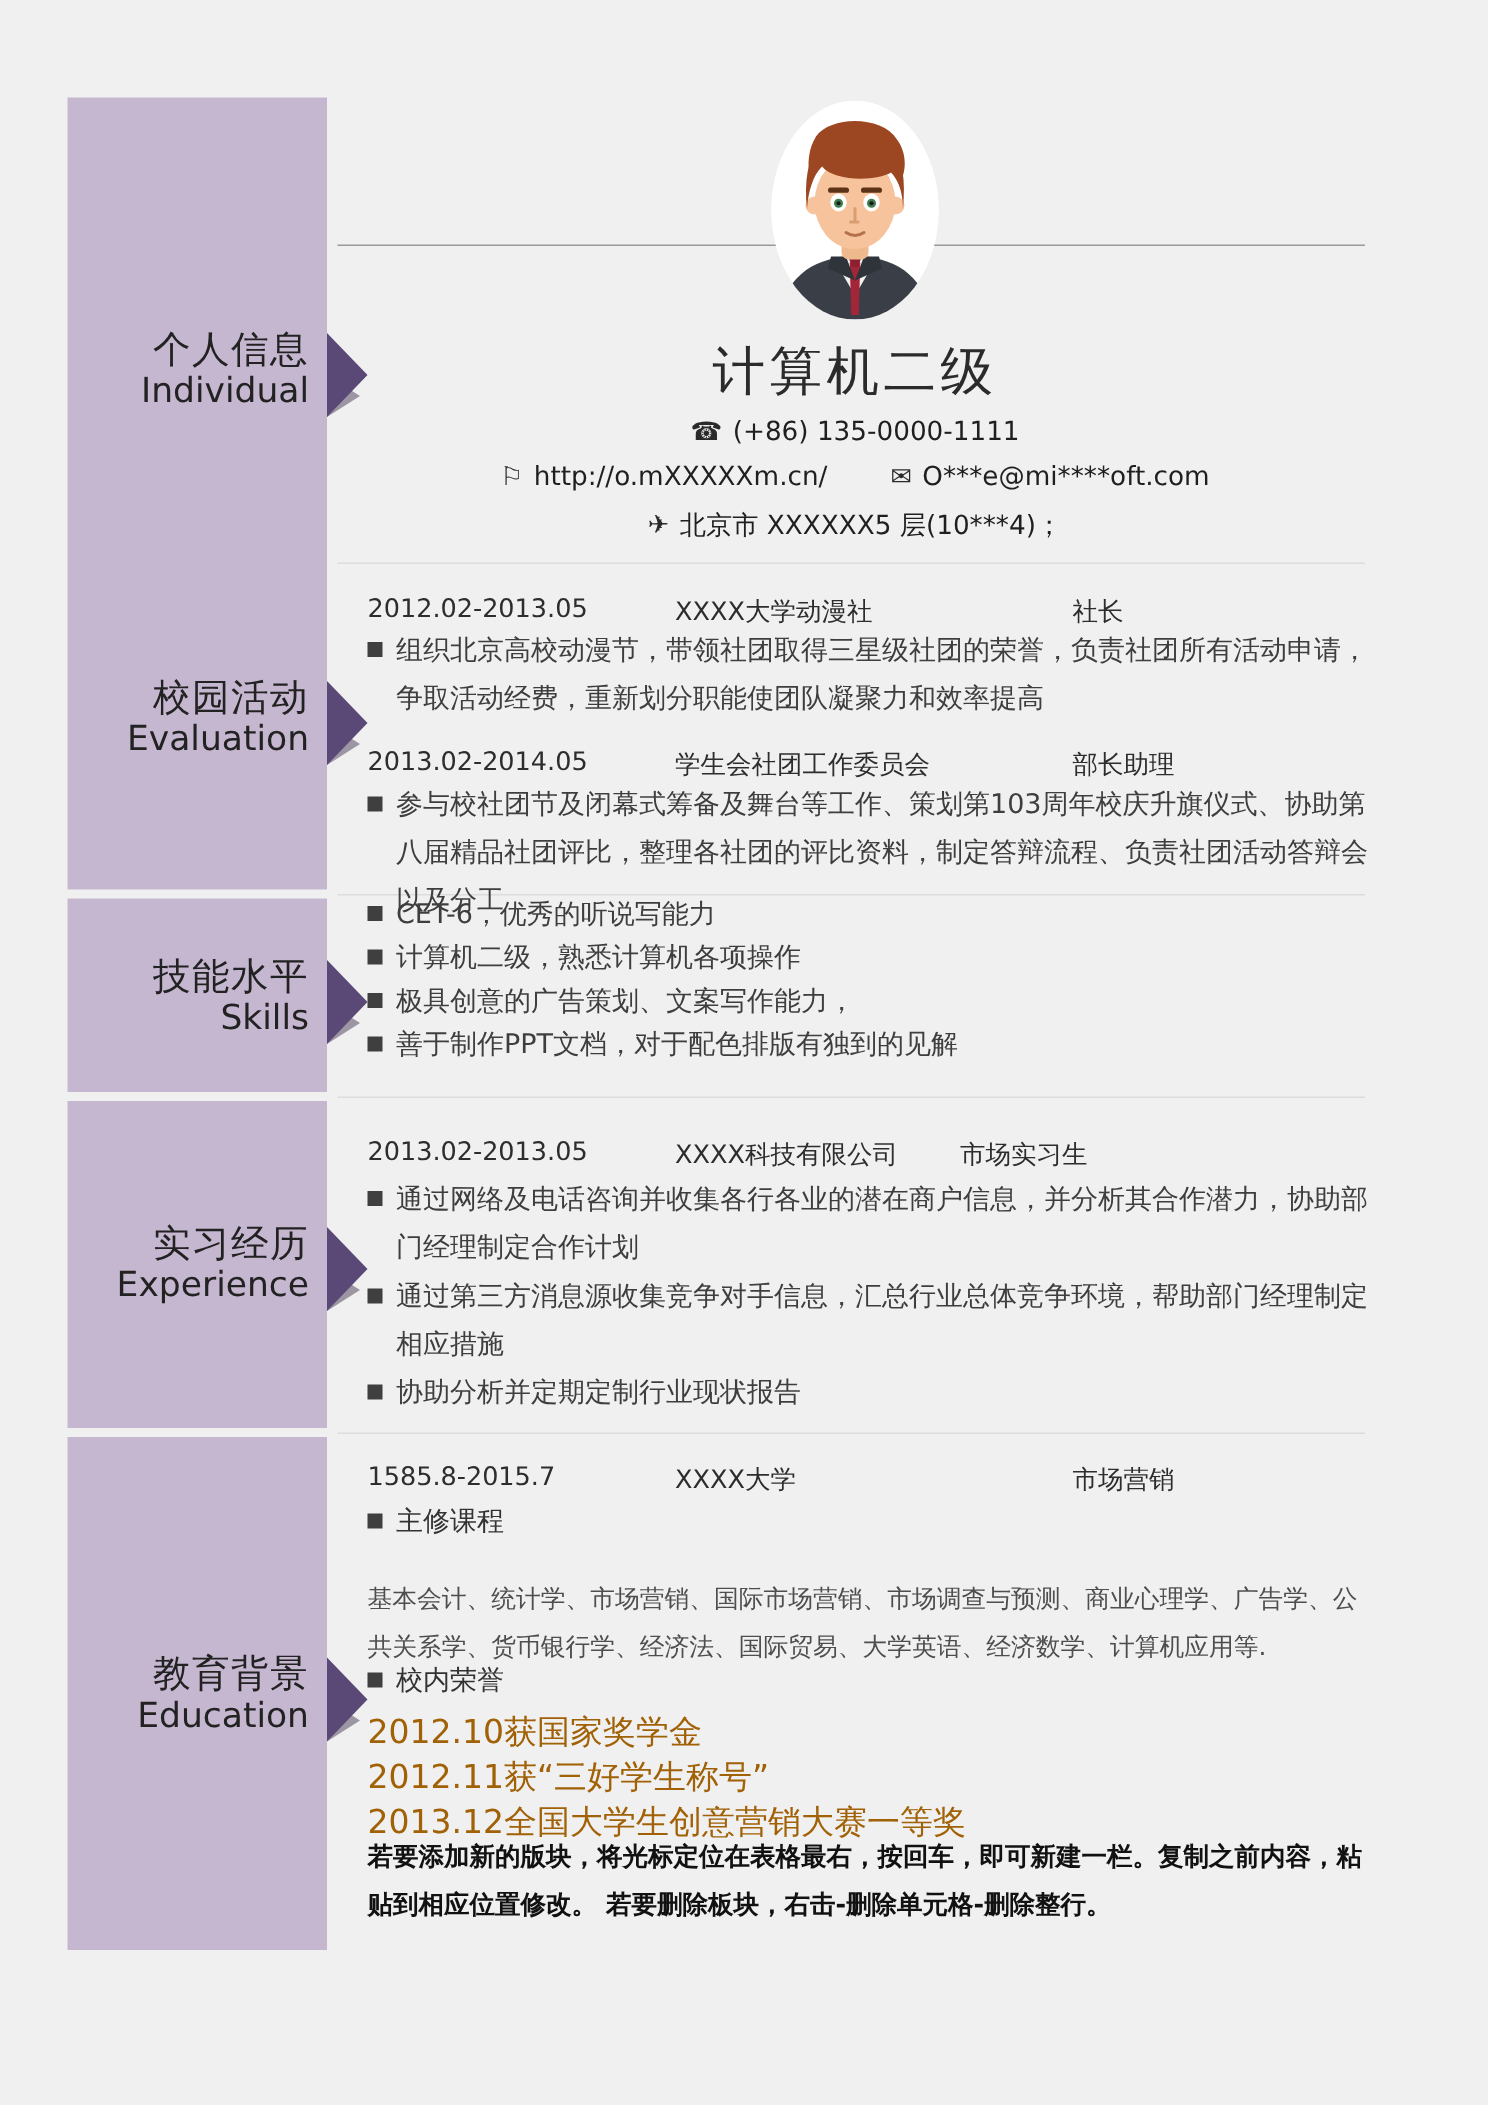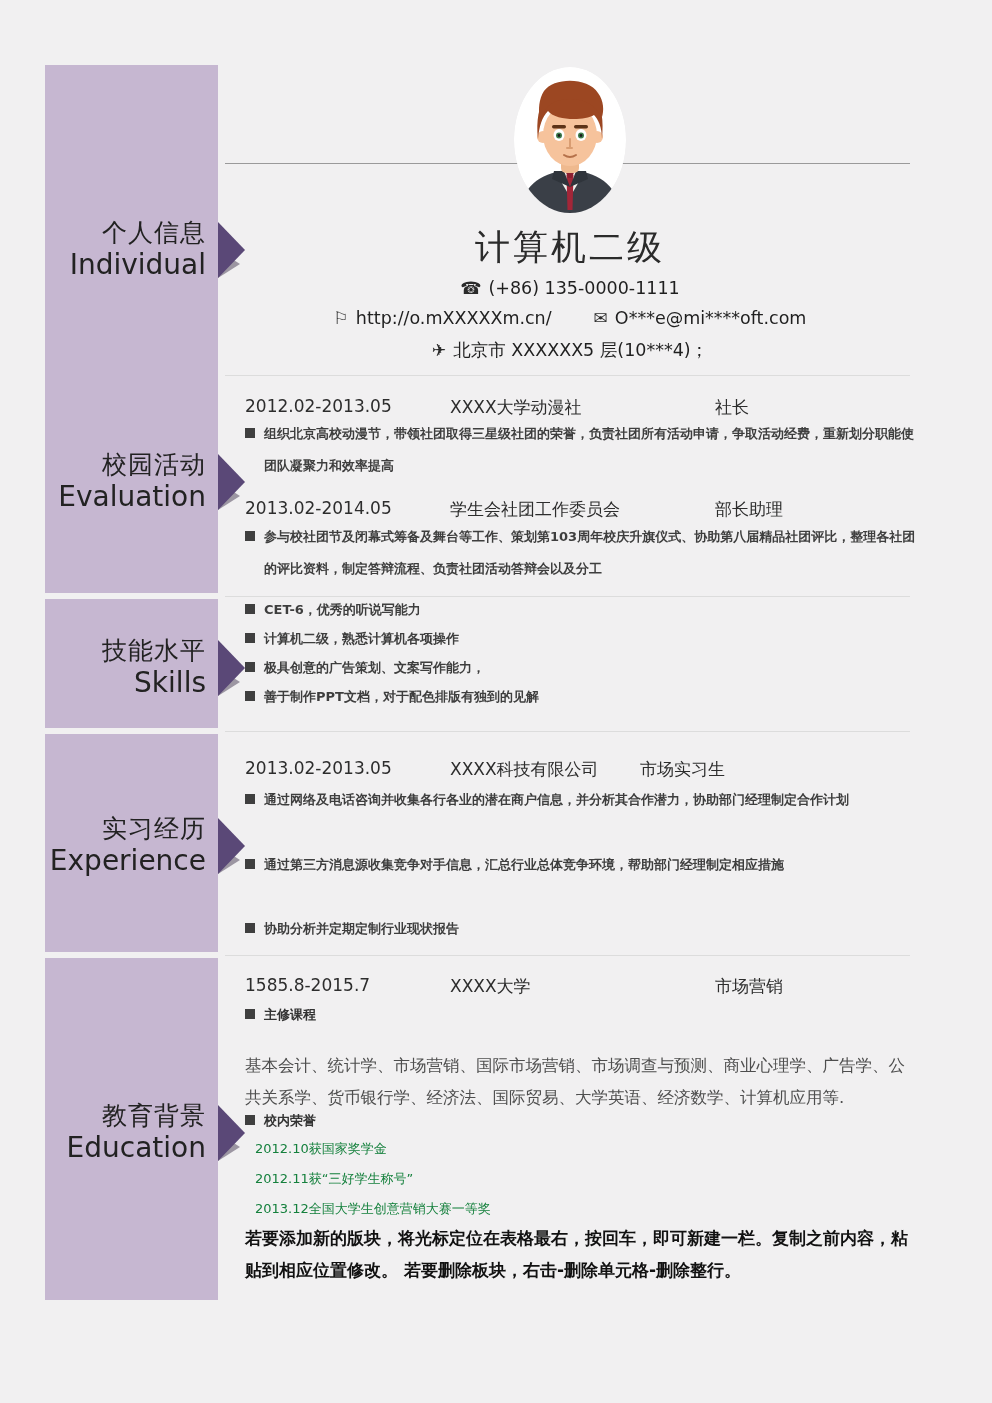--- a/index.html
+++ b/index.html
@@ -18,21 +18,21 @@
   .side-block{
     position:absolute;left:45px;width:173px;
     background:var(--sidebar,#c6b7d1);
   }
   .side-h{
     position:absolute;left:45px;width:161px;
     text-align:right;padding-right:0;
     color:#222;line-height:1.18;
   }
   .side-h .zh{font-size:25px;letter-spacing:1px;}
-  .side-h .en{font-size:28px;}
+  .side-h .en{font-size:23px;}
   .arrow{position:absolute;left:218px;width:30px;height:62px;}
   .arr-shadow{
     position:absolute;left:0;top:28px;width:0;height:0;
     border-top:14px solid transparent;border-bottom:14px solid transparent;
     border-left:22px solid var(--arrowShadow,#9c96a2);
   }
   .arr-main{
     position:absolute;left:0;top:0;width:0;height:0;
     border-top:28px solid transparent;border-bottom:28px solid transparent;
     border-left:27px solid var(--arrow,#5a4877);
@@ -58,27 +58,27 @@
   
   .row{
     position:absolute;left:245px;width:670px;display:flex;
     font-size:17px;color:#2d2d2d;
   }
   .row .c-date{width:205px;}
   .row .c-org{width:265px;}
   .bullet{
     position:absolute;left:245px;width:672px;
     padding-left:19px;box-sizing:border-box;
-    font-size:13px;line-height:32px;color:#3e3e3e;font-weight:bold;
+    font-size:18px;line-height:32px;color:#3e3e3e;
   }
   .bullet .bq{
     position:absolute;left:0;top:10px;width:10px;height:10px;
     background:#3f3f3f;
   }
-  .line{position:absolute;left:255px;width:672px;font-size:13px;color:#15803d;}
+  .line{position:absolute;left:245px;width:672px;font-size:22px;color:#a16207;}
   .plain{
     position:absolute;left:245px;width:675px;
     font-size:16.5px;line-height:32px;color:#4e4e4e;
   }
   .note{
     position:absolute;left:245px;width:678px;
     font-size:17px;line-height:32px;color:#111;font-weight:600;
   }
 </style>
 </head>

